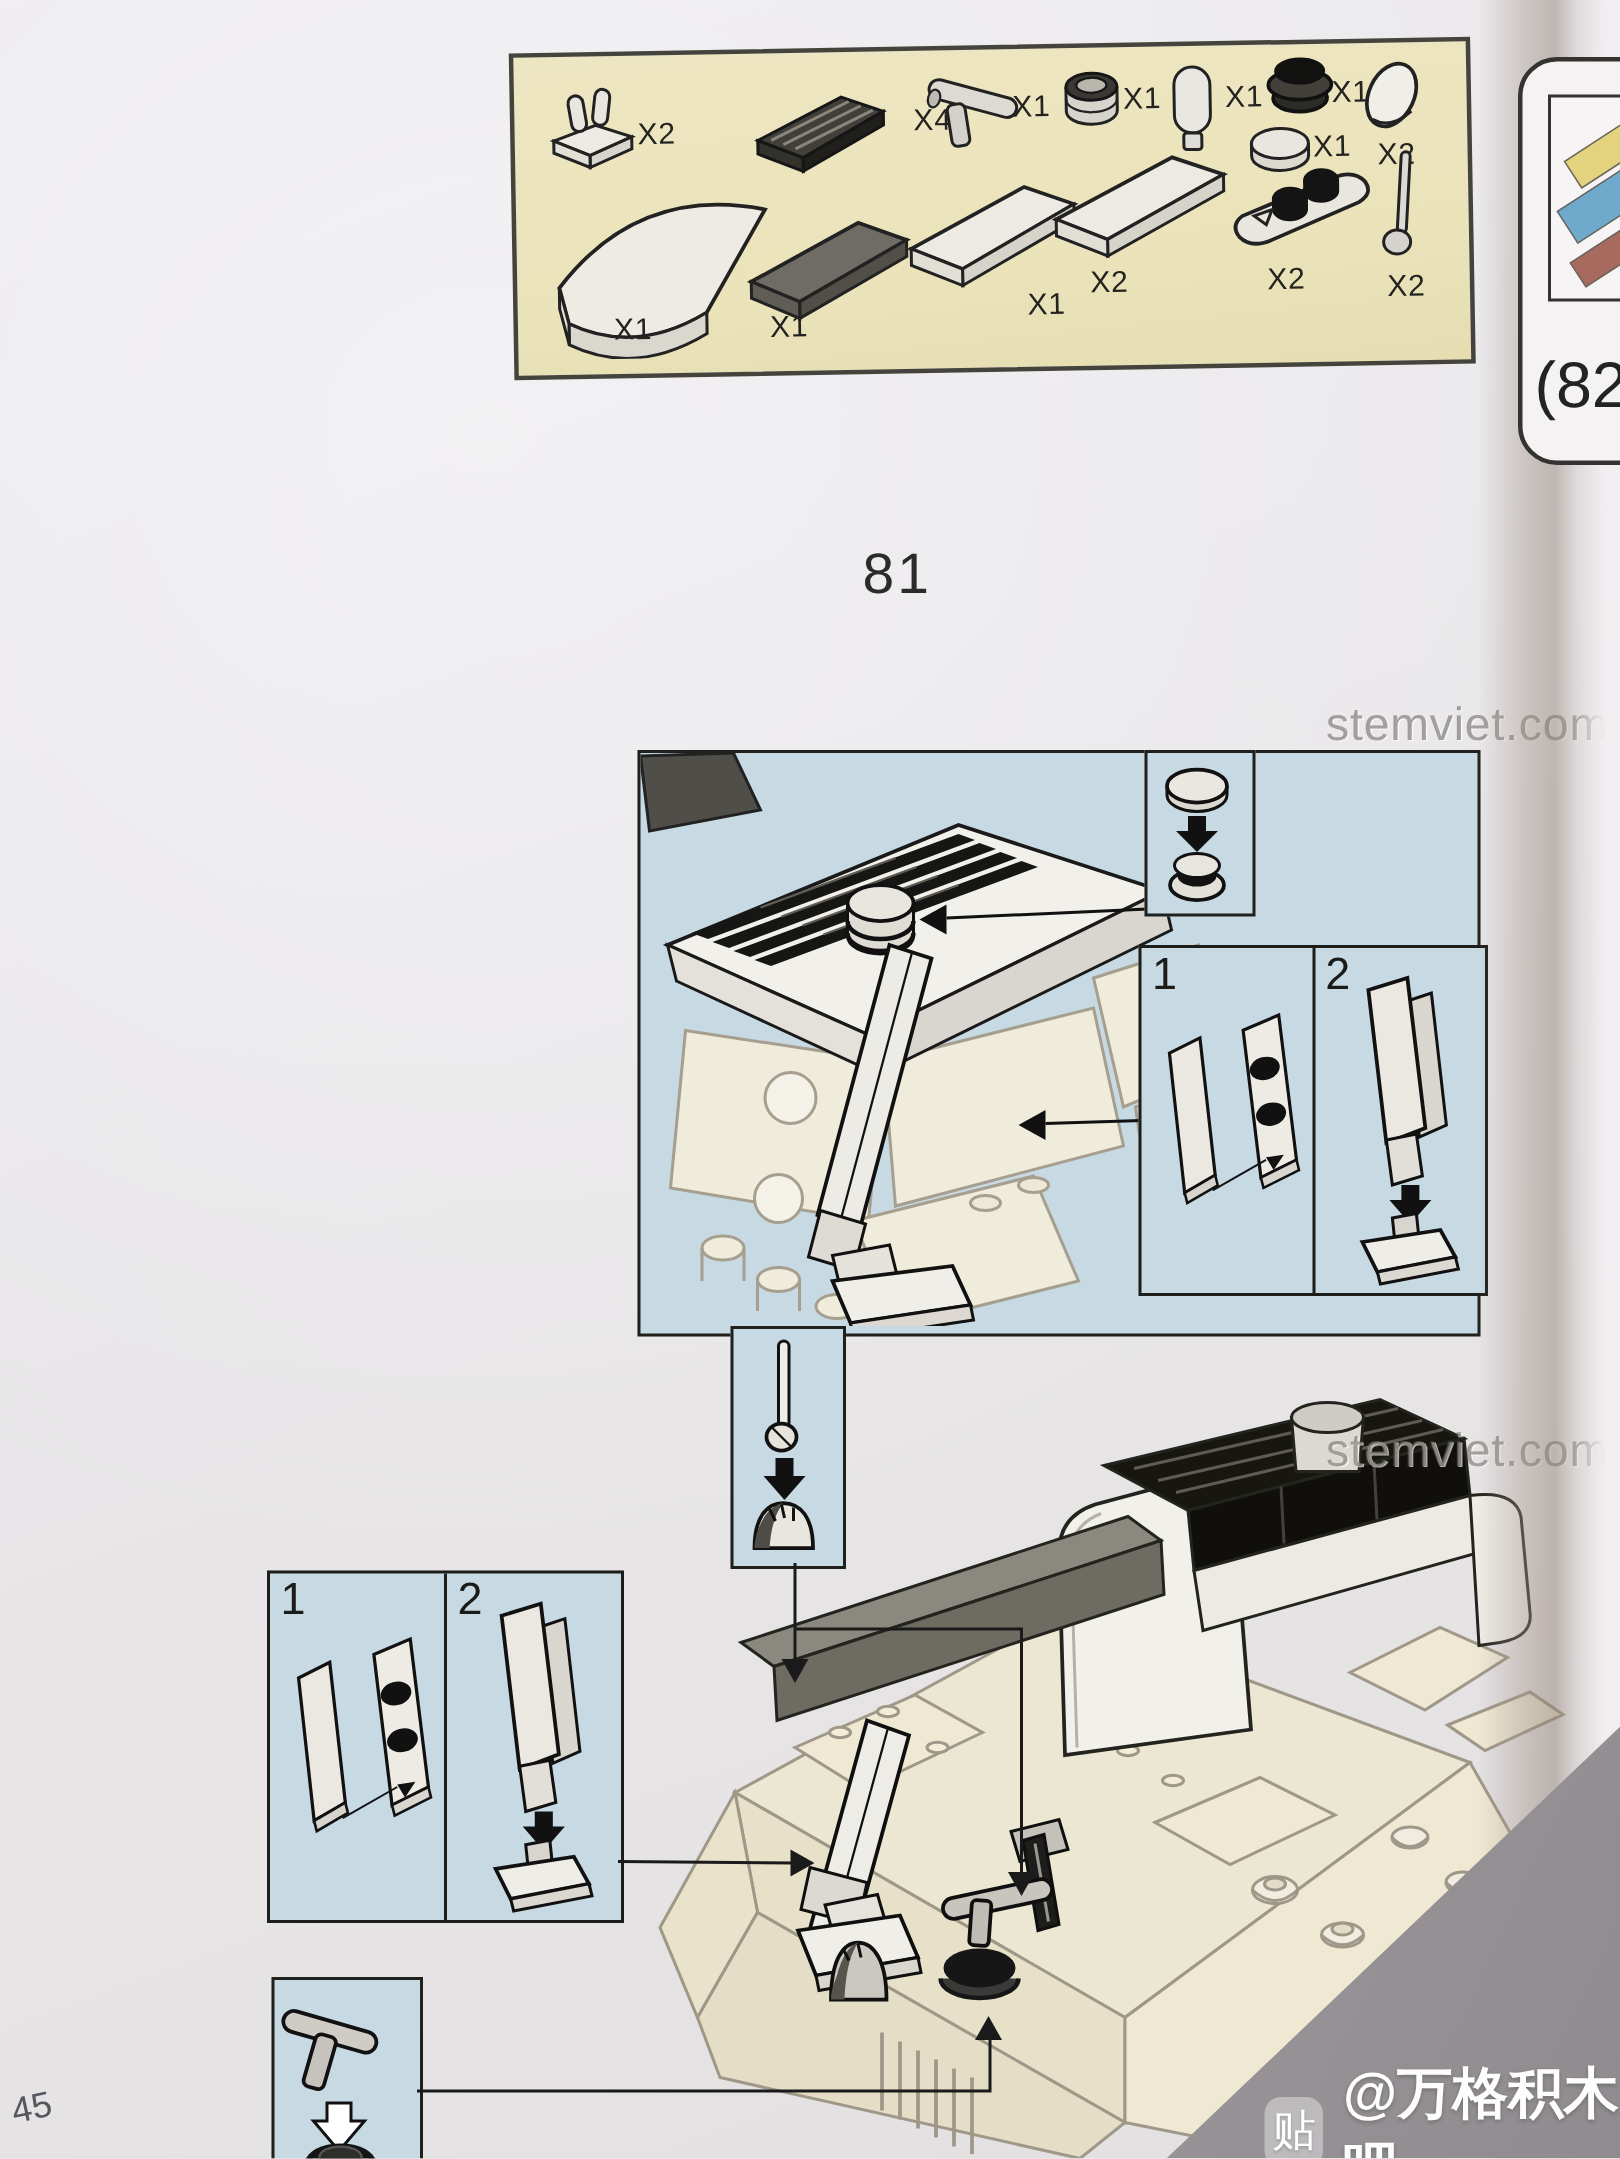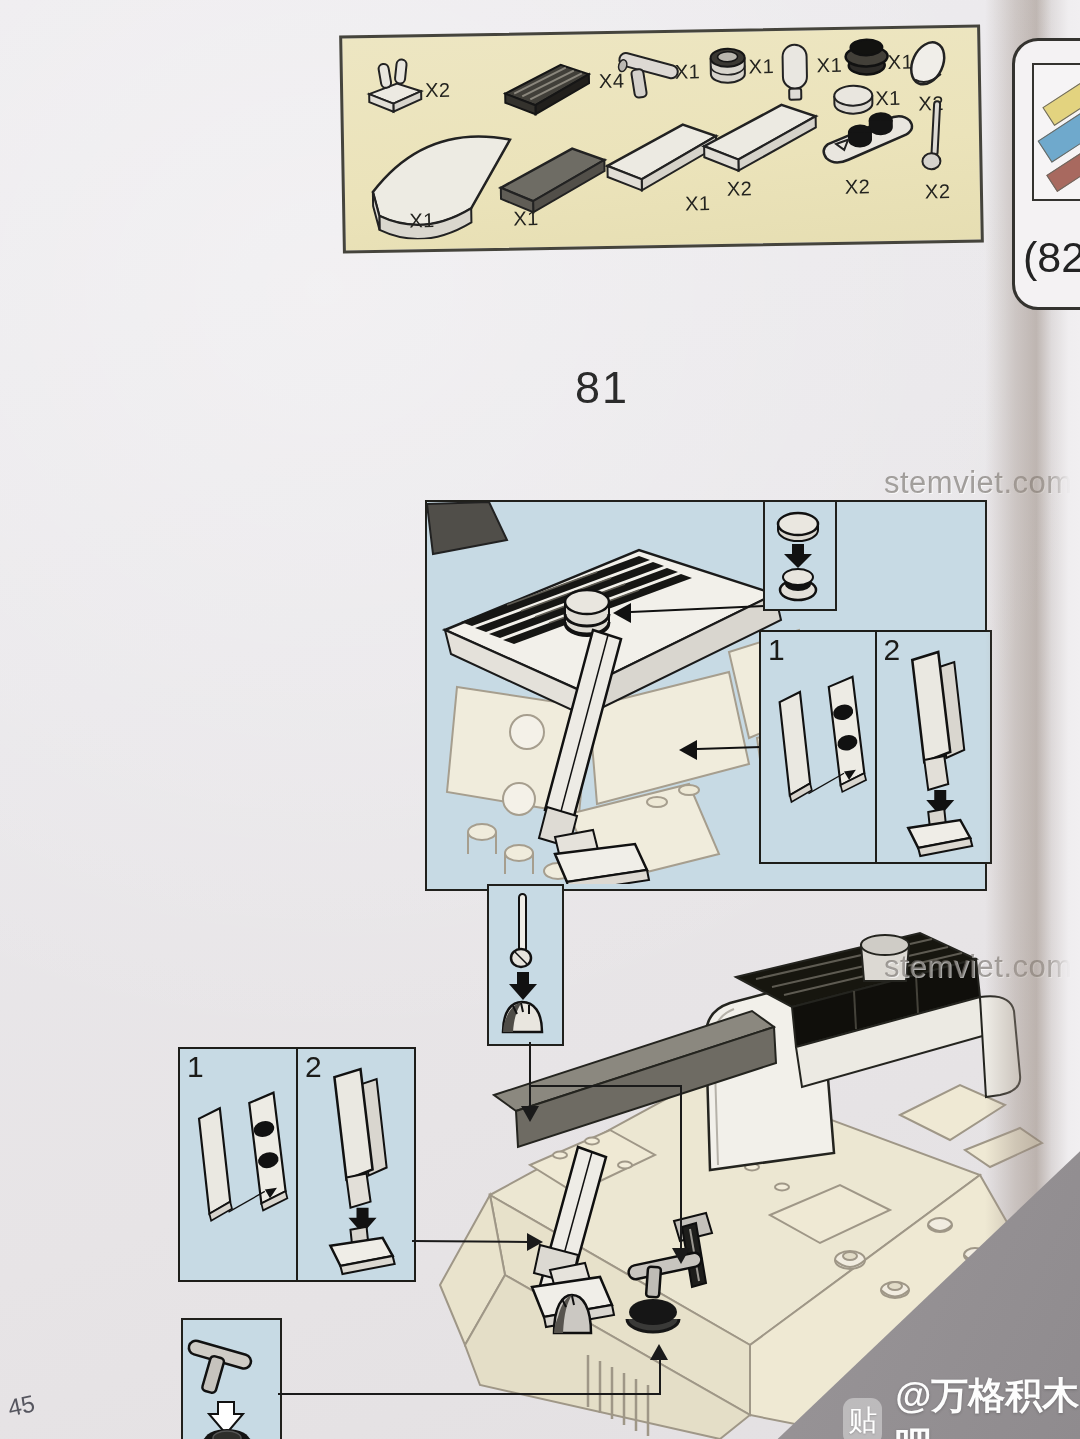--- a/index.html
+++ b/index.html
@@ -29,21 +29,21 @@
 
   
   .preview-box{position:absolute;left:1012px;top:38px;width:120px;height:266px;z-index:40;
       border:3px solid #34332f;border-radius:26px 0 0 26px;background:#f4f2f3;}
   .preview-inner{position:absolute;left:17px;top:22px;width:86px;height:134px;
       border:2.5px solid #34332f;background:#f6f4f5;overflow:hidden;}
   .pbrick{position:absolute;border:1.5px solid #6b6860;}
   .preview-label{position:absolute;left:8px;top:192px;font-size:43px;color:#232323;}
 
   
-  .step-number{position:absolute;left:575px;top:362px;font-size:45px;color:#2b2b2b;letter-spacing:2px;z-index:6;}
+  .step-number{position:absolute;left:575px;top:362px;font-size:38px;color:#2b2b2b;letter-spacing:2px;z-index:6;}
   .wm{position:absolute;font-size:31px;color:rgba(112,106,102,.62);
       text-shadow:1px 1px 0 rgba(255,255,255,.65);z-index:25;letter-spacing:.5px;}
   .wm1{left:884px;top:465px;}
   .wm2{left:884px;top:949px;}
   .page-number{position:absolute;left:8px;top:1392px;font-size:24px;color:#56565f;
       transform:rotate(-12deg);z-index:6;}
   .social{position:absolute;left:843px;top:1371px;display:flex;align-items:center;gap:13px;z-index:40;}
   .social-icon{width:47px;height:47px;border-radius:11px;background:rgba(255,255,255,.38);
       color:#fff;font-size:29px;display:flex;align-items:center;justify-content:center;
       text-shadow:0 1px 2px rgba(0,0,0,.18);}
@@ -84,21 +84,21 @@
     <span class="qty" style="left:82px;top:42px">X2</span>
 
     <svg class="part" style="left:158px;top:22px" width="94" height="64" viewBox="0 0 94 64">
       <polygon points="4,36 60,8 88,18 34,48" fill="#413f39" stroke="#161616" stroke-width="2"></polygon>
       <polygon points="34,48 88,18 88,27 34,57" fill="#211f1c" stroke="#161616" stroke-width="2"></polygon>
       <polygon points="4,36 34,48 34,57 4,45" fill="#34322d" stroke="#161616" stroke-width="2"></polygon>
       <line x1="13" y1="36" x2="65" y2="11" stroke="#8a867c" stroke-width="2"></line>
       <line x1="21" y1="39" x2="73" y2="14" stroke="#8a867c" stroke-width="2"></line>
       <line x1="29" y1="42" x2="81" y2="17" stroke="#8a867c" stroke-width="2"></line>
     </svg>
-    <span class="qty" style="left:256px;top:36px">X4</span>
+    <span class="qty" style="left:266px;top:36px">X4</span>
 
     <svg class="part" style="left:270px;top:10px" width="74" height="66" viewBox="0 0 74 66">
       <rect x="6" y="16" width="60" height="13" rx="6.5" fill="#ddd9d3" stroke="#222" stroke-width="2" transform="rotate(16 36 22)"></rect>
       <rect x="20" y="26" width="12" height="28" rx="4" fill="#d4d1cb" stroke="#222" stroke-width="2" transform="rotate(-8 26 40)"></rect>
       <ellipse cx="10" cy="22" rx="4" ry="6" fill="#bcb9b2" stroke="#222" stroke-width="1.5" transform="rotate(16 10 22)"></ellipse>
     </svg>
     <span class="qty" style="left:332px;top:28px">X1</span>
 
     <svg class="part" style="left:360px;top:12px" width="50" height="46" viewBox="0 0 50 46">
       <path d="M8,14 L8,30 A17,9 0 0 0 42,30 L42,14" fill="#d7d4cc" stroke="#222" stroke-width="2"></path>

